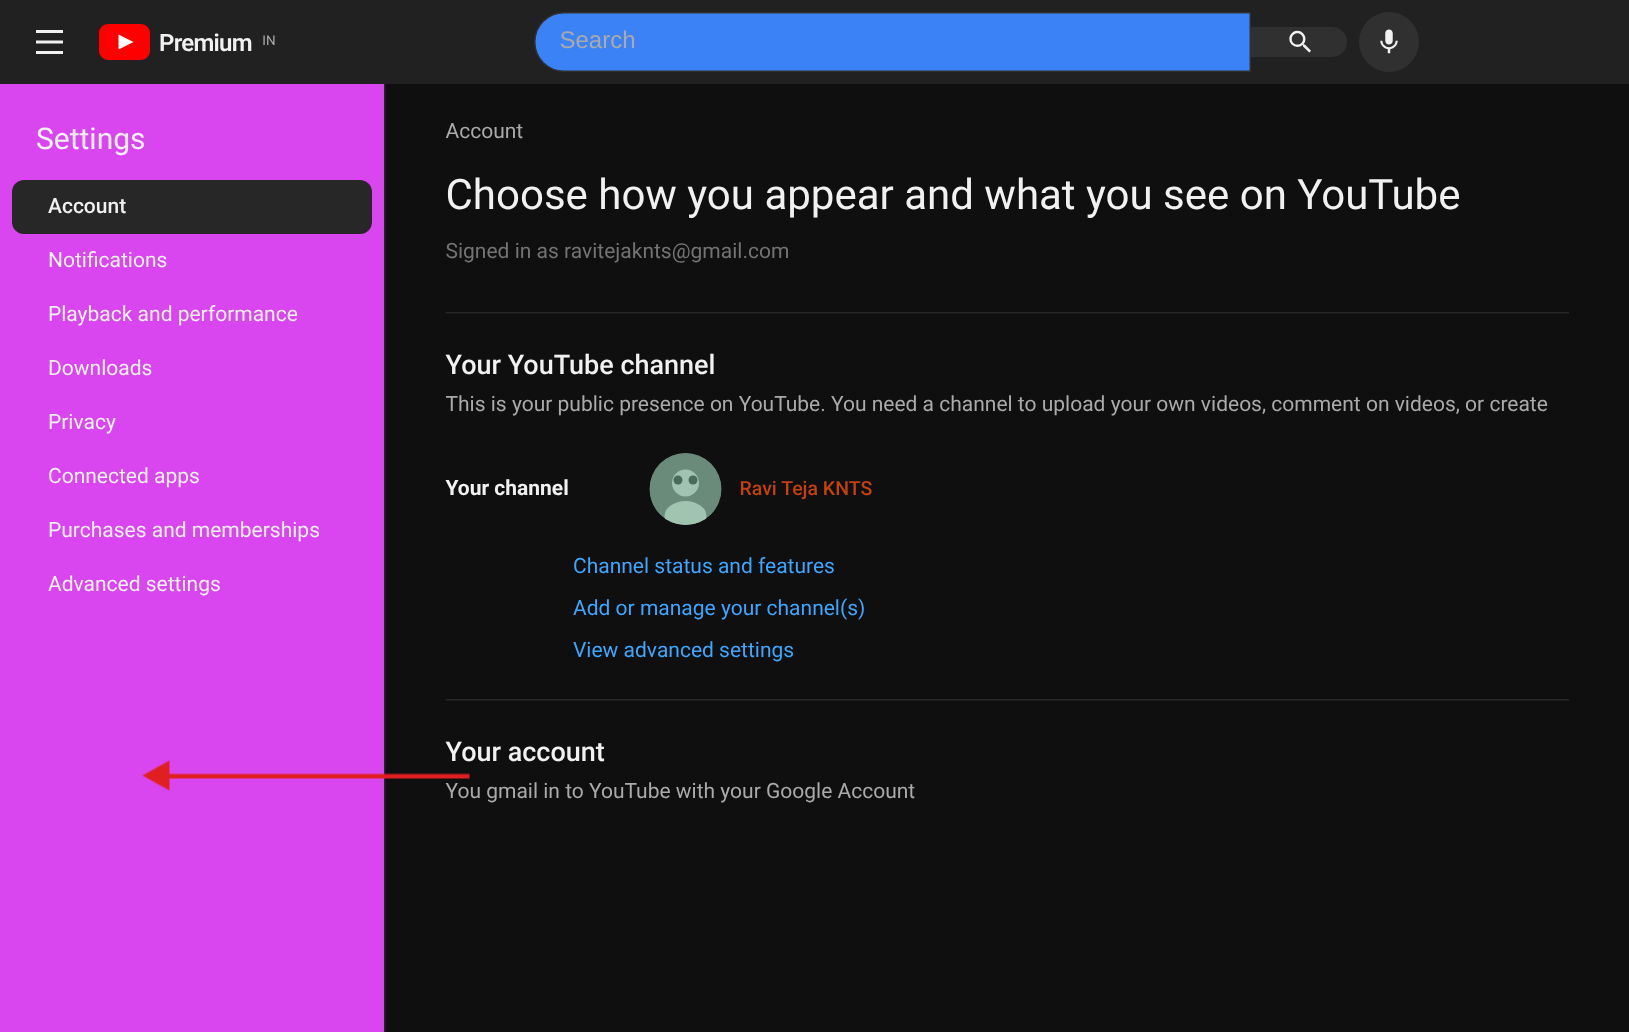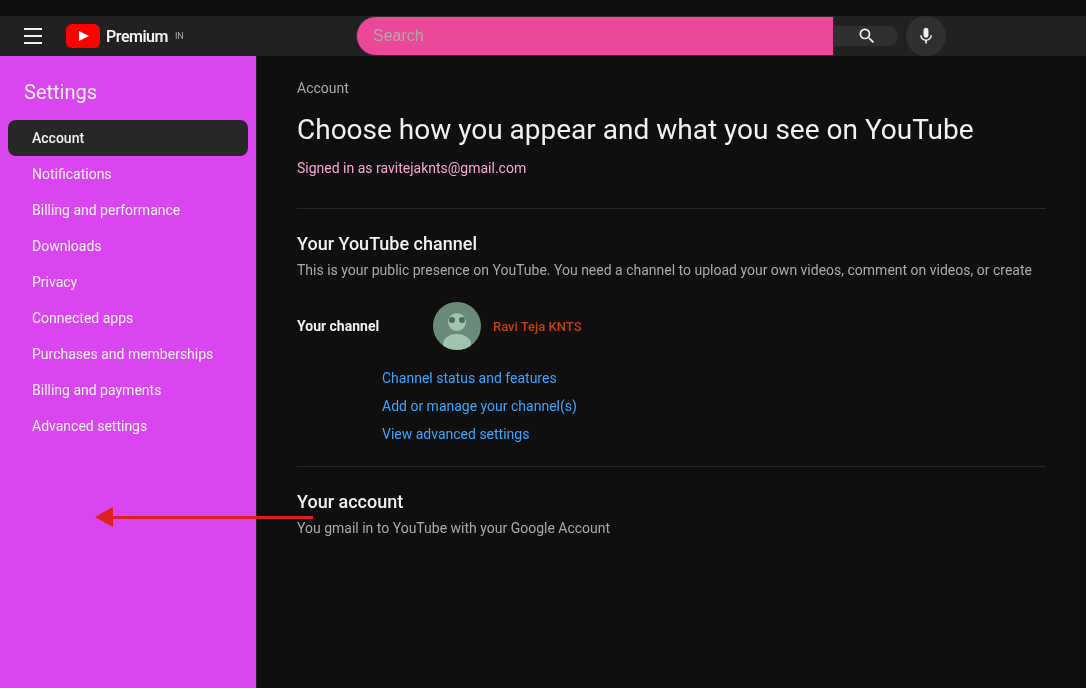--- a/index.html
+++ b/index.html
@@ -10,25 +10,25 @@
       width: 1086px;
       height: 688px;
       overflow: hidden;
     }
 
     
     .header {
       display: flex;
       align-items: center;
       background: #212121;
-      height: 40px;
+      height: 56px;
       padding: 0 16px;
       gap: 16px;
       position: fixed;
-      top: 16px;
+      top: 0;
       left: 0;
       right: 0;
       z-index: 100;
     }
 
     .header-left {
       display: flex;
       align-items: center;
       gap: 16px;
       min-width: 200px;
@@ -80,21 +80,21 @@
       max-width: 590px;
       margin: 0 auto;
     }
 
     .search-bar {
       display: flex;
       flex: 1;
       height: 40px;
       border: 1px solid #303030;
       border-radius: 40px 0 0 40px;
-      background: #ec4899;
+      background: #3b82f6;
       overflow: hidden;
     }
 
     .search-input {
       flex: 1;
       background: transparent;
       border: none;
       outline: none;
       color: #f1f1f1;
       font-size: 16px;
@@ -191,21 +191,21 @@
     .main-heading {
       font-size: 28px;
       font-weight: 400;
       color: #f1f1f1;
       margin-bottom: 12px;
       line-height: 1.3;
     }
 
     .signed-in-text {
       font-size: 14px;
-      color: #f9a8d4;
+      color: #737373;
       margin-bottom: 32px;
     }
 
     .divider {
       border: none;
       border-top: 1px solid #272727;
       margin: 24px 0;
     }
 
     .section-heading {
@@ -329,36 +329,33 @@
   <nav class="sidebar">
     <h2 class="settings-title">Settings</h2>
 
     <div class="sidebar-item active">
       <span>Account</span>
     </div>
     <div class="sidebar-item">
       <span>Notifications</span>
     </div>
     <div class="sidebar-item">
-      <span>Billing and performance</span>
+      <span>Playback and performance</span>
     </div>
     <div class="sidebar-item">
       <span>Downloads</span>
     </div>
     <div class="sidebar-item">
       <span>Privacy</span>
     </div>
     <div class="sidebar-item">
       <span>Connected apps</span>
     </div>
     <div class="sidebar-item">
       <span>Purchases and memberships</span>
-    </div>
-    <div class="sidebar-item">
-      <span>Billing and payments</span>
     </div>
     <div class="sidebar-item" id="advanced-settings-item" style="position:relative;">
       <span>Advanced settings</span>
     </div>
   </nav>
 
   <main class="main-content">
     <p class="section-label">Account</p>
     <h1 class="main-heading">Choose how you appear and what you see on YouTube</h1>
     <p class="signed-in-text">Signed in as ravitejaknts@gmail.com</p>

